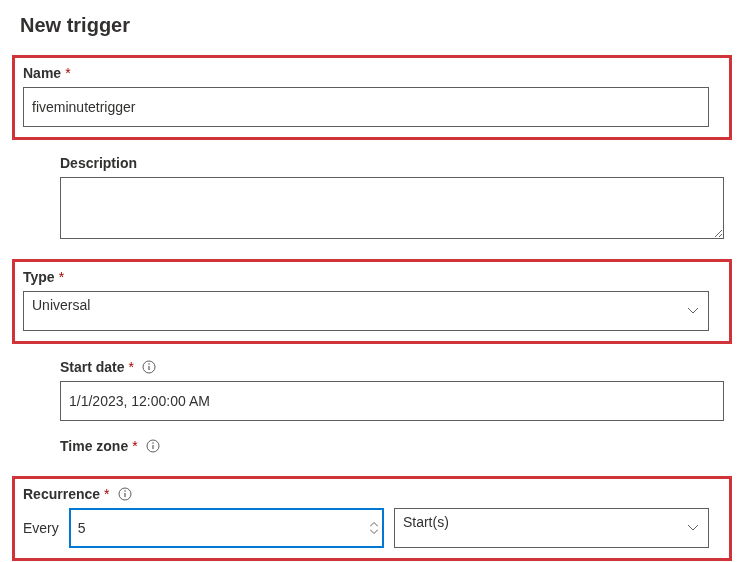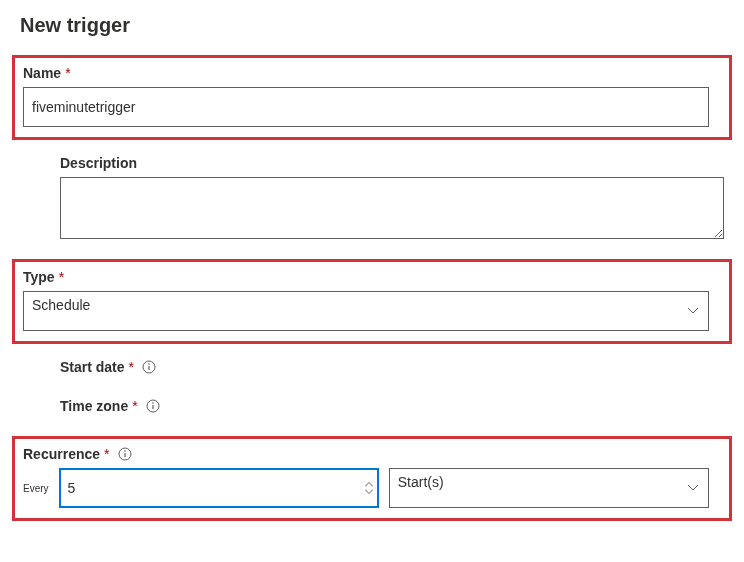--- a/index.html
+++ b/index.html
@@ -104,21 +104,21 @@
       flex-direction: column;
       gap: 1px;
     }
     .spinner svg { width: 8px; height: 6px; display: block; }
     .recurrence-row {
       display: flex;
       align-items: center;
       gap: 10px;
     }
     .recurrence-every-label {
-      font-size: 10px;
+      font-size: 14px;
       font-weight: 400;
       color: #323130;
     }
     .recurrence-unit-wrapper {
       position: relative;
       flex: 1;
     }
     .field-inner { }
   </style>
 </head>
@@ -143,21 +143,21 @@
   <textarea class="textarea-input" style=""></textarea>
 </div>
 
 <div class="highlight-box">
   <div class="field-inner">
     <label class="field-label">
       <span>Type</span>
       <span class="required-asterisk">*</span>
     </label>
     <div class="select-wrapper">
-      <div class="select-input">Schedule</div>
+      <div class="select-input">Universal</div>
       <span class="select-chevron">
         <svg viewBox="0 0 12 12">
             <path d="M1 3 L6 8 L11 3" stroke="#605e5c" stroke-width="1" fill="none"></path>
           </svg>
       </span>
     </div>
   </div>
 </div>
 
 <div class="field-group">
@@ -165,20 +165,21 @@
     <span>Start date</span>
     <span class="required-asterisk">*</span>
     <span class="info-icon">
       <svg viewBox="0 0 14 14">
           <circle cx="7" cy="7" r="6" stroke="#605e5c" stroke-width="1" fill="none"></circle>
           <circle cx="7" cy="4" r="0.8" fill="#605e5c"></circle>
           <rect x="6.4" y="6" width="1.2" height="4" fill="#605e5c"></rect>
         </svg>
     </span>
   </label>
+  <input type="text" class="text-input" value="1/1/2023, 12:00:00 AM" style="">
 </div>
 
 <div class="field-group">
   <label class="field-label">
     <span>Time zone</span>
     <span class="required-asterisk">*</span>
     <span class="info-icon">
       <svg viewBox="0 0 14 14">
           <circle cx="7" cy="7" r="6" stroke="#605e5c" stroke-width="1" fill="none"></circle>
           <circle cx="7" cy="4" r="0.8" fill="#605e5c"></circle>

